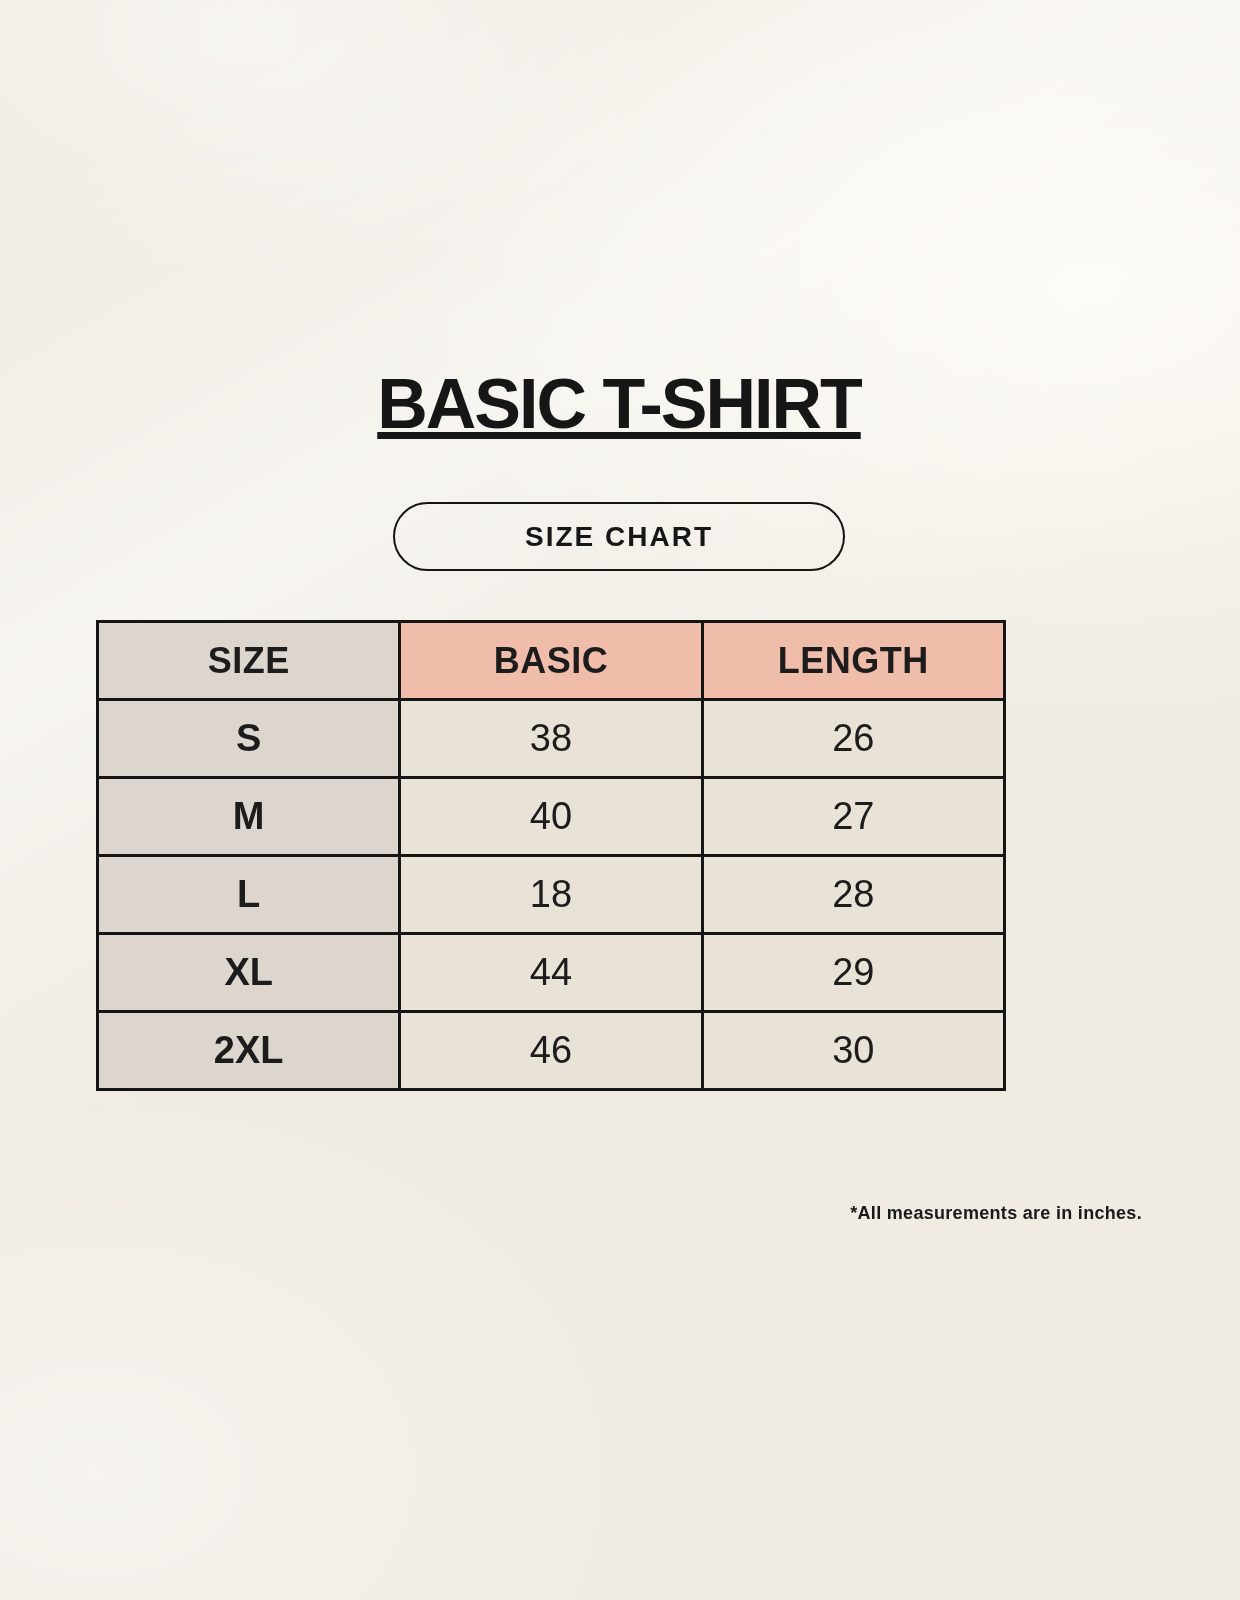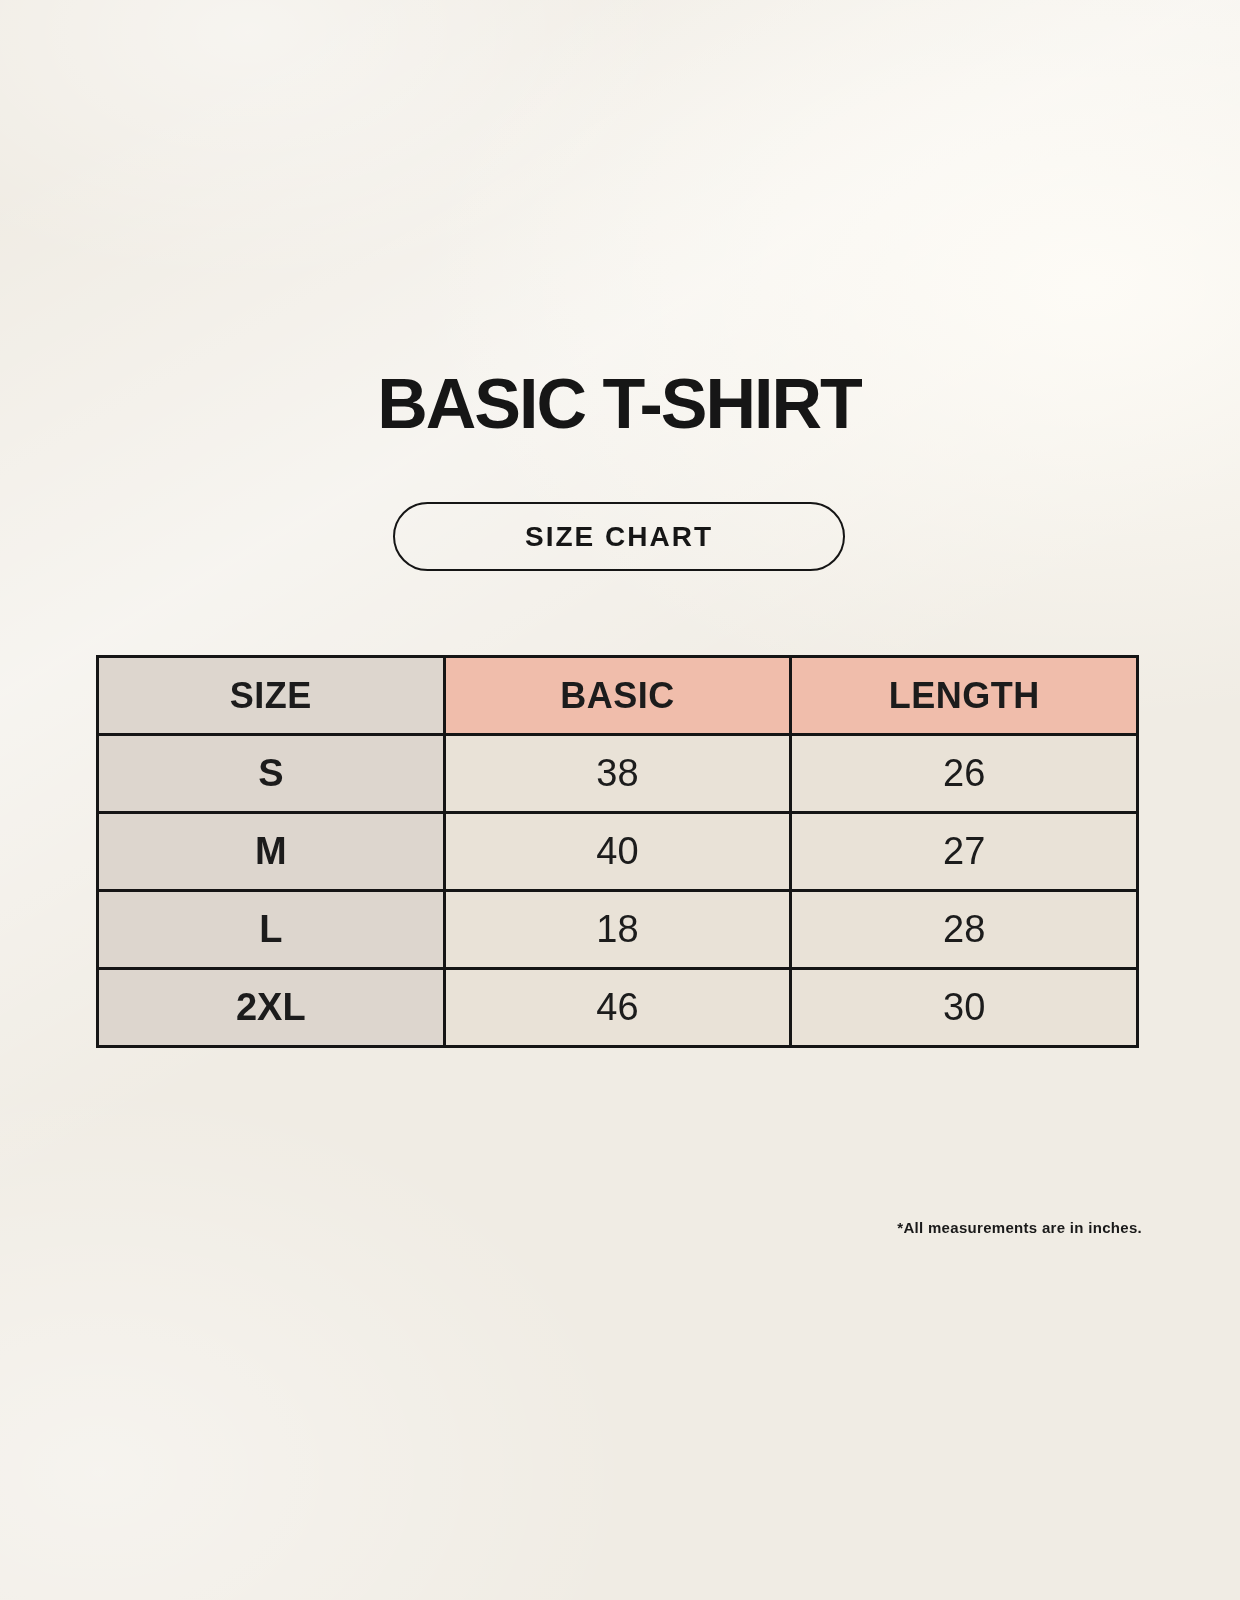--- a/index.html
+++ b/index.html
@@ -36,38 +36,39 @@
   .title{
     position:absolute;
     top:368px; left:0; width:100%;
     margin:0;
     text-align:center;
     font-size:70px;
     font-weight:700;
     letter-spacing:-2px;
     line-height:1.05;
     color:#161616;
+    text-decoration:underline;
   }
   .pill{
     position:absolute;
     top:502px; left:50%;
     transform:translateX(-50%);
     width:452px; height:69px;
     border:2px solid var(--line);
     border-radius:36px;
     background:transparent;
     display:flex; align-items:center; justify-content:center;
     font-size:28px; font-weight:700; letter-spacing:2px;
     color:#161616;
     cursor:pointer;
   }
   .size-table{
     position:absolute;
-    top:655px; left:0;
-    width:1043px;
+    top:620px; left:0;
+    width:910px;
     border-collapse:collapse;
     table-layout:fixed;
   }
   .size-table th, .size-table td{
     border:3px solid var(--line);
     height:78px;
     padding:0;
     text-align:center;
     vertical-align:middle;
   }
@@ -87,26 +88,25 @@
     font-weight:700;
   }
   td.cell-value{
     background:var(--cell-cream);
     font-size:38px;
     font-weight:400;
   }
   .footnote{
     position:absolute;
     top:1203px; right:0;
-    font-size:15px;
+    font-size:18px;
     font-weight:700;
     letter-spacing:0.3px;
     text-align:right;
     color:#1a1a1a;
-    margin-top:16px;
   }
 </style>
 </head>
 <body>
 
 <div class="stage">
   <div class="content">
 
     <h1 class="title">BASIC T-SHIRT</h1>
 
@@ -130,20 +130,25 @@
           <td class="cell-size">M</td>
           <td class="cell-value">40</td>
           <td class="cell-value">27</td>
         </tr>
         <tr>
           <td class="cell-size">L</td>
           <td class="cell-value">18</td>
           <td class="cell-value">28</td>
         </tr>
         <tr>
+          <td class="cell-size">XL</td>
+          <td class="cell-value">44</td>
+          <td class="cell-value">29</td>
+        </tr>
+        <tr>
           <td class="cell-size">2XL</td>
           <td class="cell-value">46</td>
           <td class="cell-value">30</td>
         </tr>
       </tbody>
     </table>
 
     <div class="footnote">*All measurements are in inches.</div>
 
   </div>

